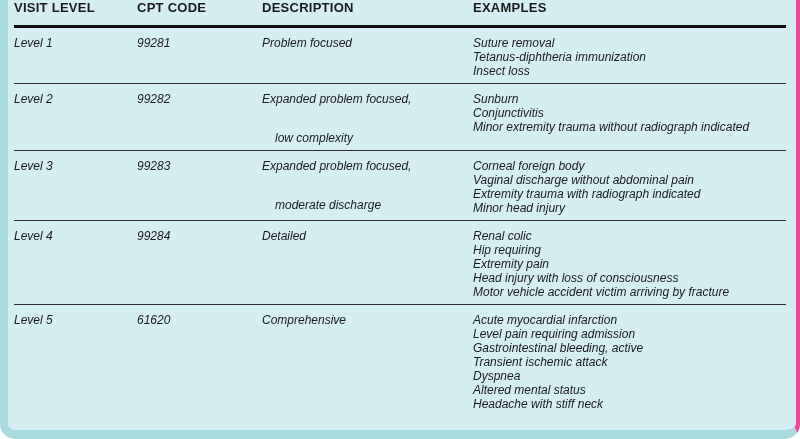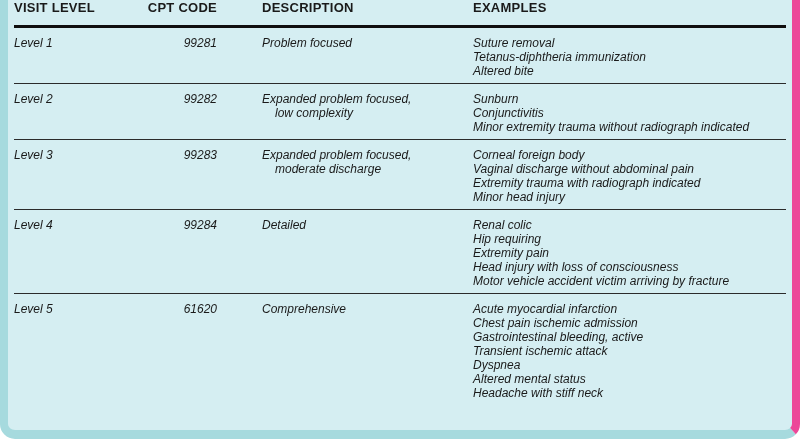--- a/index.html
+++ b/index.html
@@ -12,21 +12,21 @@
     -webkit-font-smoothing: antialiased;
   }
   .panel {
     position: absolute;
     top: 0; left: 0;
     width: 800px;
     height: 439px;
     box-sizing: border-box;
     background: #d5eef2;
     border-left: 8px solid #a6dade;
-    border-right: 8px solid #ec4899;
+    border-right: 4px solid #ec4899;
     border-bottom: 9px solid #a6dade;
     border-radius: 0 0 15px 15px;
     overflow: hidden;
   }
   table.cpt {
     border-collapse: collapse;
     table-layout: fixed;
     margin: 0 6px;
     width: 772px;
     color: #1a1a1a;
@@ -50,25 +50,25 @@
     font-size: 12px;
     line-height: 14px;
     vertical-align: top;
     padding: 8px 0 5px 0;
     font-style: italic;
   }
   tbody tr + tr td {
     border-top: 1px solid #2b2b2b;
   }
   th.col-cpt, td.col-cpt {
-    text-align: right;
+    text-align: left;
     padding-right: 45px;
   }
   .line { white-space: nowrap; }
-  .desc-wrap { padding-left: 13px; }
+  .desc-wrap { padding-left: 13px; margin-top: 25px; }
   .footnote {
     margin: 0 6px;
     width: 772px;
     box-sizing: border-box;
     border-top: 3px solid #0f0f0f;
     padding: 6px 0 0 0;
     font-size: 11.5px;
     line-height: 14px;
     color: #1a1a1a;
   }
@@ -96,21 +96,21 @@
     <tbody id="rows-body">
         <tr class="data-row">
     <td class="col-visit">Level 1</td>
     <td class="col-cpt">99281</td>
     <td class="col-desc">
             <div class="line">Problem focused</div>
           </td>
     <td class="col-ex">
             <div class="line">Suture removal</div>
             <div class="line">Tetanus-diphtheria immunization</div>
-            <div class="line">Altered bite</div>
+            <div class="line">Insect loss</div>
           </td>
   </tr>
         <tr class="data-row">
     <td class="col-visit">Level 2</td>
     <td class="col-cpt">99282</td>
     <td class="col-desc">
             <div class="line">Expanded problem focused,</div>
             <div class="line desc-wrap">low complexity</div>
           </td>
     <td class="col-ex">
@@ -148,21 +148,21 @@
           </td>
   </tr>
         <tr class="data-row">
     <td class="col-visit">Level 5</td>
     <td class="col-cpt">61620</td>
     <td class="col-desc">
             <div class="line">Comprehensive</div>
           </td>
     <td class="col-ex">
             <div class="line">Acute myocardial infarction</div>
-            <div class="line">Chest pain ischemic admission</div>
+            <div class="line">Level pain requiring admission</div>
             <div class="line">Gastrointestinal bleeding, active</div>
             <div class="line">Transient ischemic attack</div>
             <div class="line">Dyspnea</div>
             <div class="line">Altered mental status</div>
             <div class="line">Headache with stiff neck</div>
           </td>
   </tr>
       </tbody>
   </table>
 </div>

